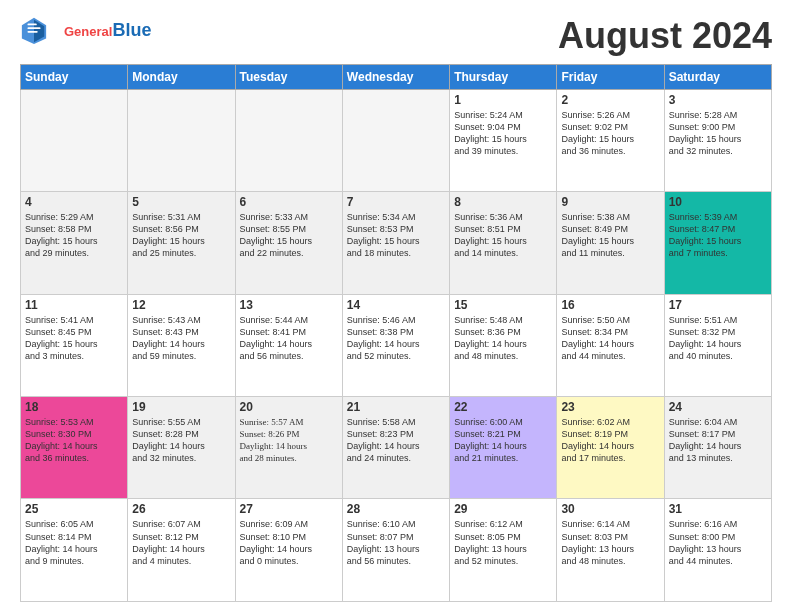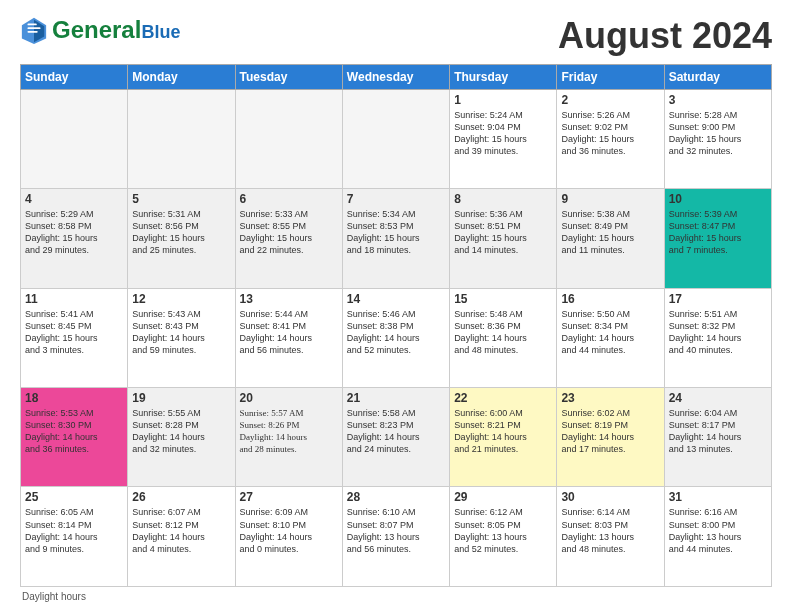--- a/index.html
+++ b/index.html
@@ -22,23 +22,24 @@
       justify-content: space-between;
       align-items: flex-start;
       margin-bottom: 8px;
     }
     .logo {
       display: flex;
       align-items: center;
       gap: 4px;
     }
     .logo-text-general {
-      font-size: 24px;
-      font-weight: bold;
-      color: #15803d;
+      font-size: 13px;
+      font-weight: bold;
+      color: #ef4444;
+      margin-left: 12px;
     }
     .logo-text-blue {
       font-size: 18px;
       font-weight: bold;
       color: #1a6bb5;
     }
     .logo-icon {
       width: 28px;
       height: 28px;
     }
@@ -291,21 +292,21 @@
 Daylight: 14 hours
 and 28 minutes.</div>
           </td>
           <td style="background: rgb(240, 240, 240);">
             <span class="day-number">21</span>
             <div class="day-info" style="white-space: pre-line;">Sunrise: 5:58 AM
 Sunset: 8:23 PM
 Daylight: 14 hours
 and 24 minutes.</div>
           </td>
-          <td style="background: #fef9c3;">
+          <td style="background: #c4b5fd;">
             <span class="day-number">22</span>
             <div class="day-info" style="white-space: pre-line;">Sunrise: 6:00 AM
 Sunset: 8:21 PM
 Daylight: 14 hours
 and 21 minutes.</div>
           </td>
           <td style="background: #fef9c3;">
             <span class="day-number">23</span>
             <div class="day-info" style="white-space: pre-line;">Sunrise: 6:02 AM
 Sunset: 8:19 PM
@@ -367,16 +368,13 @@
             <span class="day-number">31</span>
             <div class="day-info" style="white-space: pre-line;">Sunrise: 6:16 AM
 Sunset: 8:00 PM
 Daylight: 13 hours
 and 44 minutes.</div>
           </td>
         </tr>
       </tbody>
   </table>
 
-  <div class="footer">
-    <span>Daylight hours</span>
-  </div>
 </div>
 
 </body></html>

